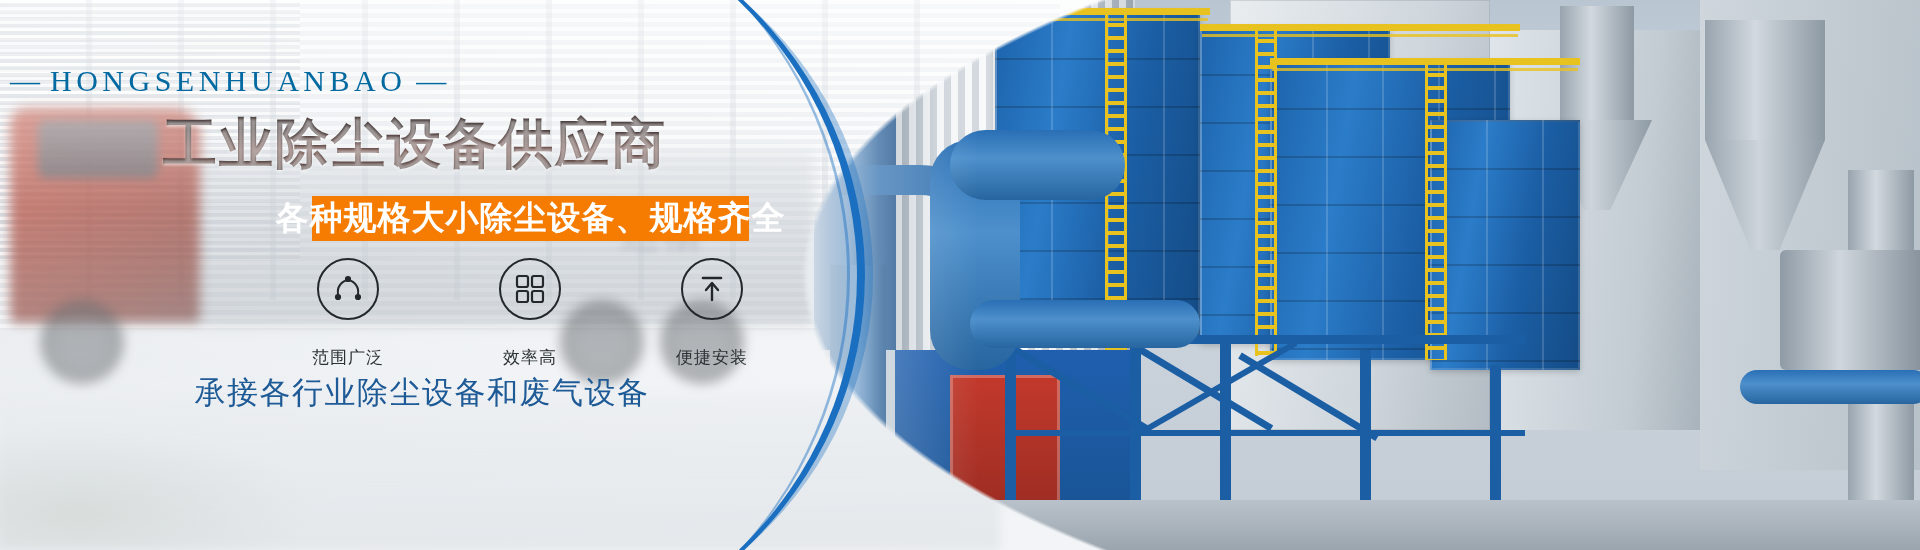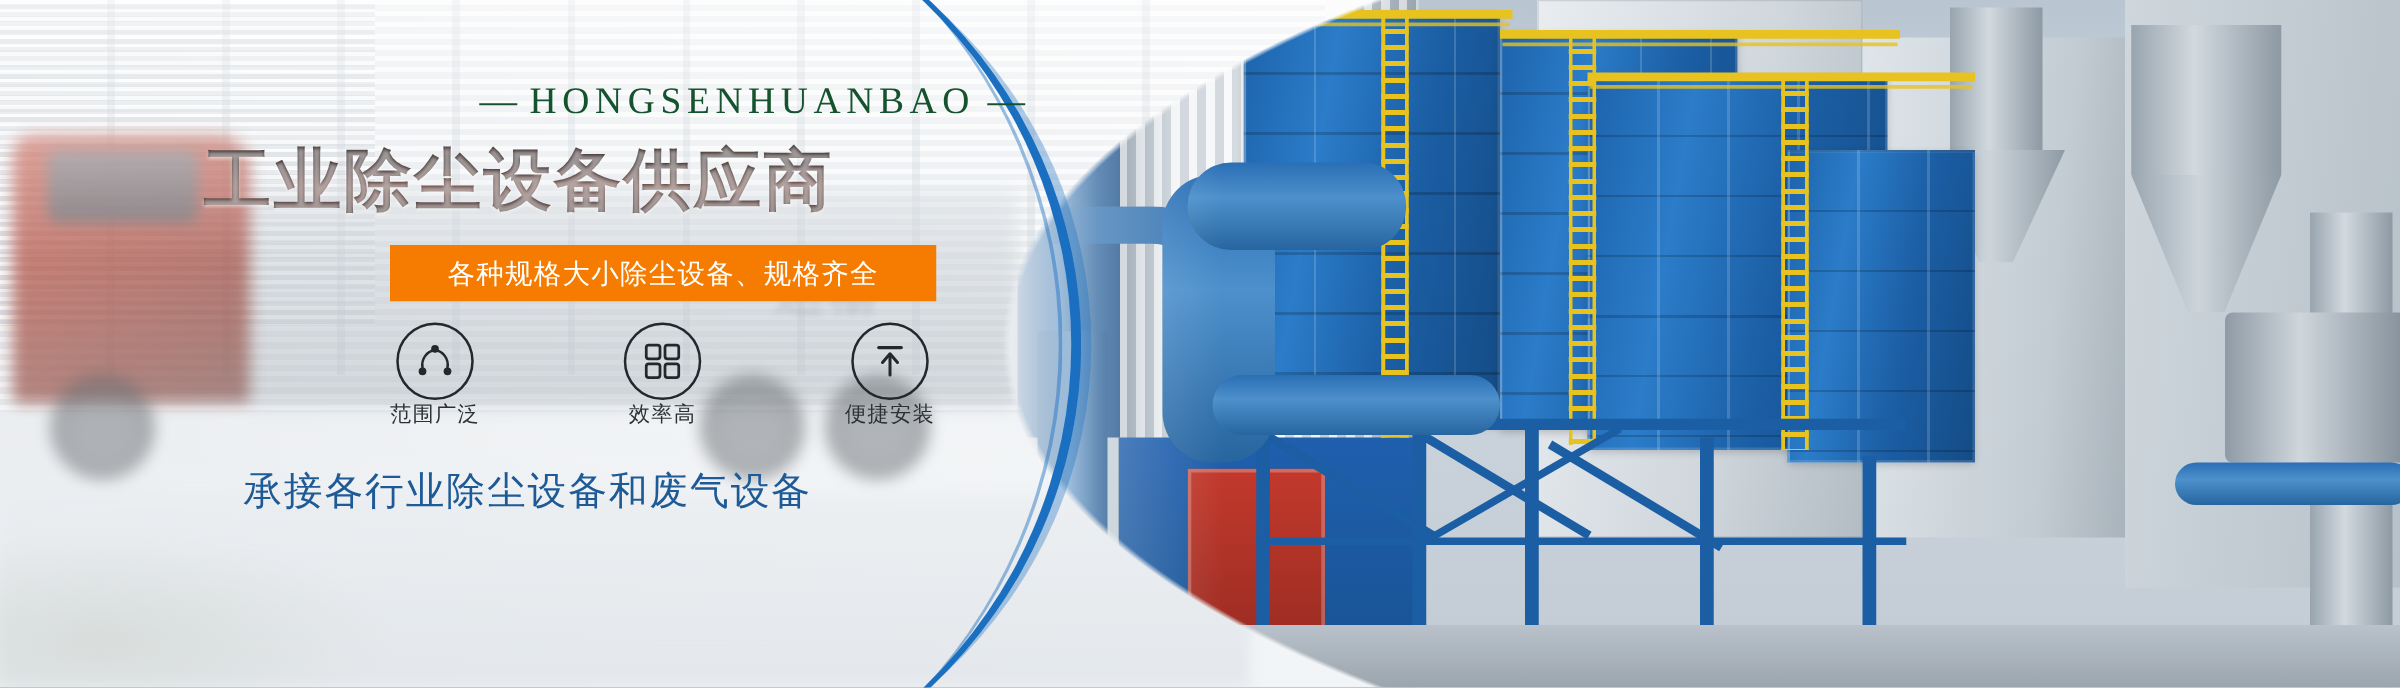--- a/index.html
+++ b/index.html
@@ -187,54 +187,54 @@
   .arc2 {
     position:absolute; right:1070px; top:-140px; width:860px; height:830px;
     border-radius:50%; border-right:3px solid rgba(27,111,192,.45);
     pointer-events:none;
   }
 
   
   .content { position:absolute; left:0; top:0; width:830px; height:550px; }
 
   .eyebrow {
-    position:absolute; left:0; top:64px; width:830px; text-align:right;
+    position:absolute; left:0; top:64px; width:830px; text-align:left;
     font-family:"Liberation Serif", serif;
-    font-size:30px; letter-spacing:4.5px; color:#14532d; white-space:nowrap;
+    font-size:30px; letter-spacing:4.5px; color:#0369a1; white-space:nowrap;
   }
   .eyebrow .dash { letter-spacing:0; padding:0 10px; }
 
   .title {
     position:absolute; left:0; top:108px; width:830px; text-align:center;
     font-size:54px; font-weight:bold; letter-spacing:2px; white-space:nowrap;
     background:linear-gradient(180deg,#4d3f3d 0%,#3b302f 28%,#6a4b46 58%,#2f2724 100%);
     -webkit-background-clip:text; background-clip:text; color:transparent;
     text-shadow:0 2px 3px rgba(255,255,255,.5);
   }
 
   .ribbon {
     position:absolute; left:312px; top:196px; width:437px; height:45px;
     background:#f57c00;
     display:flex; align-items:center; justify-content:center;
   }
   .ribbon span {
-    color:#fff; font-size:22px; letter-spacing:1px; white-space:nowrap;
+    color:#fff; font-size:33px; letter-spacing:1px; white-space:nowrap;font-weight:bold;
   }
 
   .features {
     position:absolute; left:300px; top:258px; width:460px;
     display:flex; justify-content:space-between;
   }
   .feat { width:96px; text-align:center; }
   .feat .circle {
     width:62px; height:62px; margin:0 auto; border-radius:50%;
     border:2px solid #23282d; display:flex; align-items:center; justify-content:center;
   }
   .feat .label {
-    margin-top:0; font-size:17px; color:#2b3135; letter-spacing:1px; white-space:nowrap;
+    margin-top:26px; font-size:17px; color:#2b3135; letter-spacing:1px; white-space:nowrap;
   }
 
   .subtitle {
     position:absolute; left:0; top:372px; width:844px; text-align:center;
     font-size:31px; color:#1d5a96; letter-spacing:1.5px; white-space:nowrap;
     font-weight:500;
   }
 </style>
 </head>
 <body>

